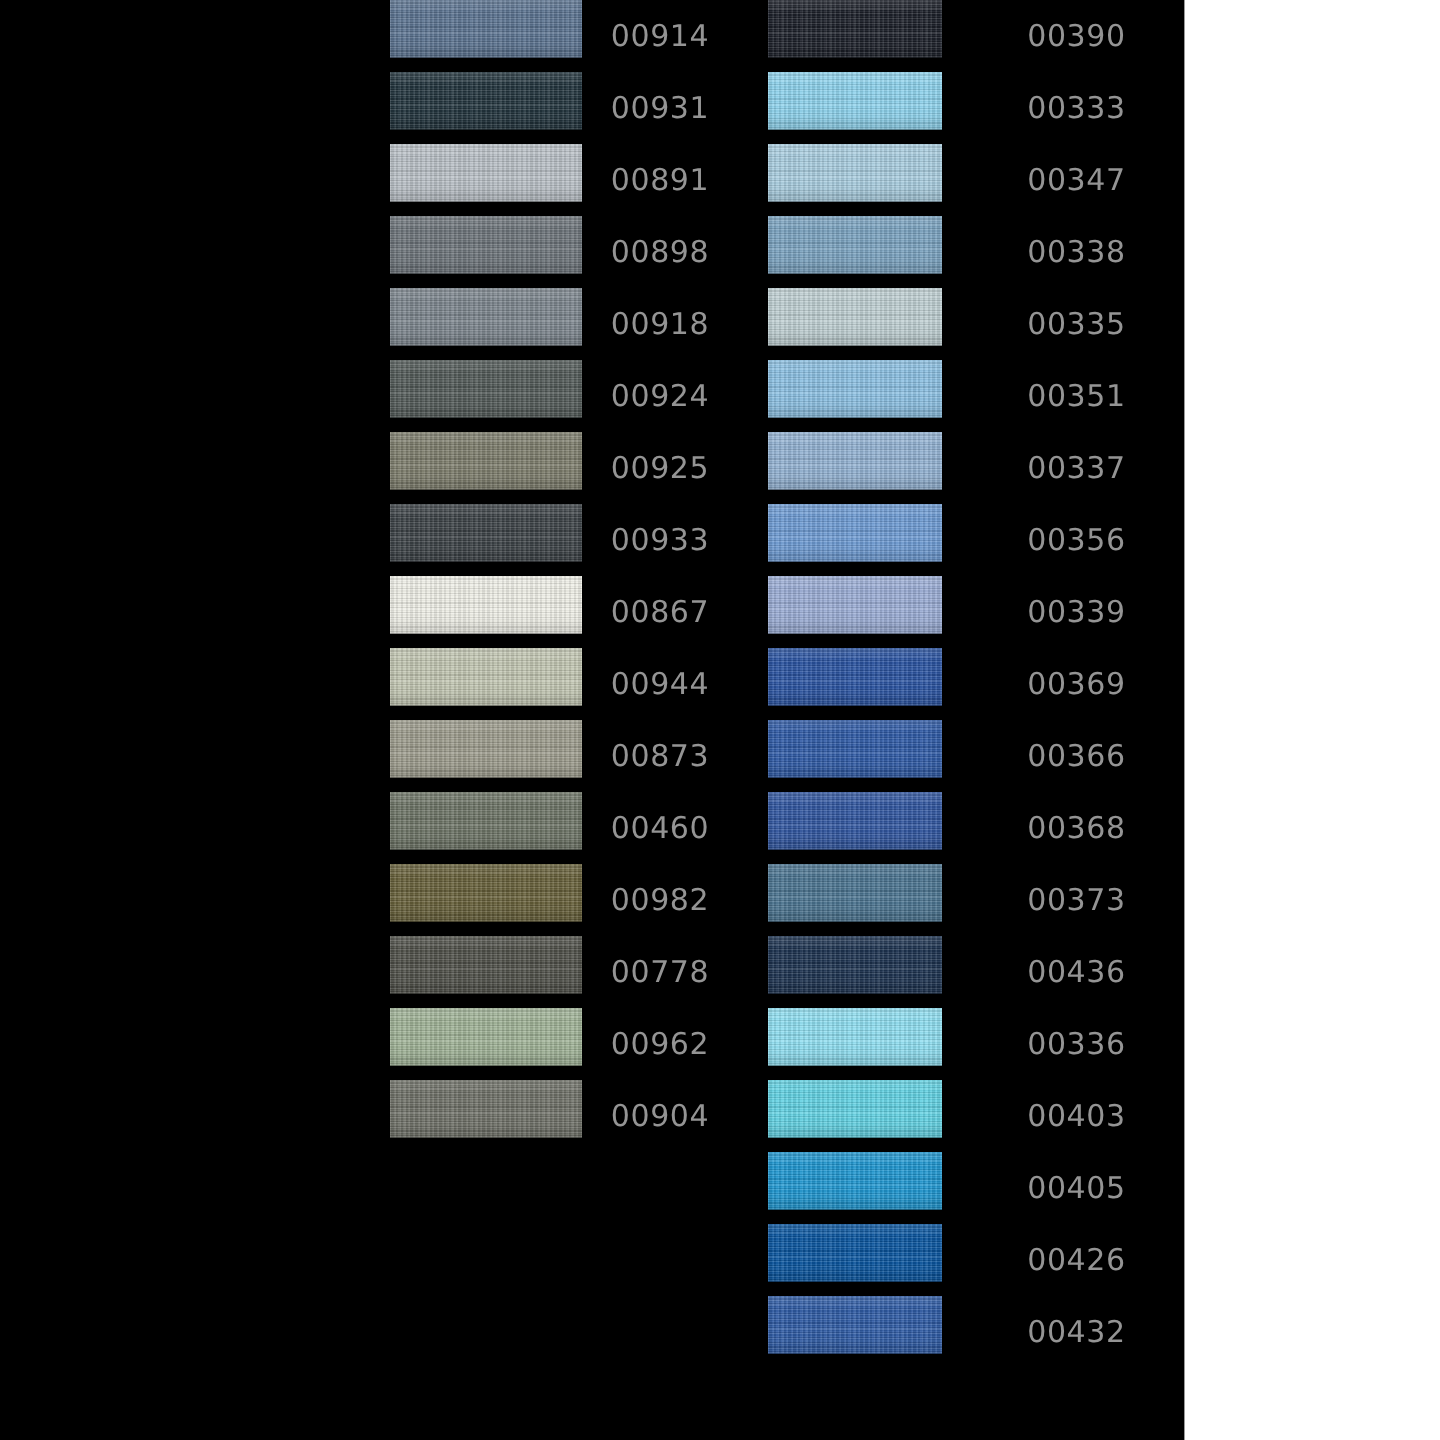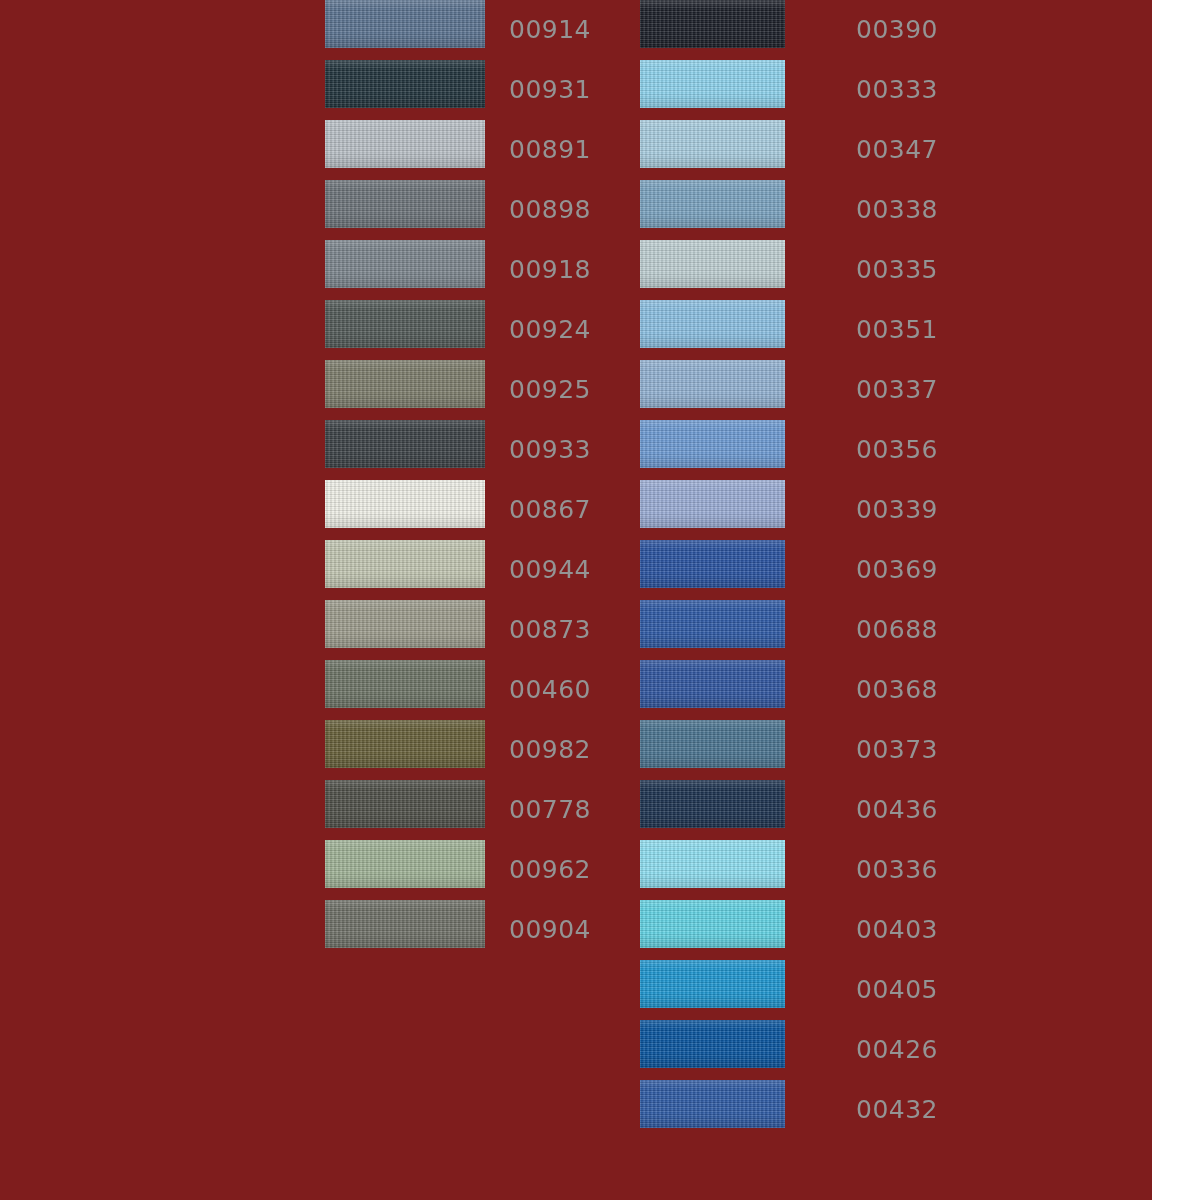--- a/index.html
+++ b/index.html
@@ -10,23 +10,23 @@
   body {
     width: 1200px;
     height: 1200px;
     font-family: "DejaVu Sans", "Liberation Sans", sans-serif;
     overflow: hidden;
     position: relative;
   }
   #sheet {
     position: absolute;
     left: 0; top: 0;
-    width: 1152px;
+    width: 987px;
     height: 1200px;
-    background: #7f1d1d;
+    background: #000000;
   }
   .column {
     position: absolute;
     top: 0;
     width: 300px;
   }
   #col-left  { left: 325px; }
   #col-right { left: 640px; }
 
   .swatch-row {
@@ -197,21 +197,21 @@
       <div class="swatch-row">
         <div class="swatch" style="background: rgb(155, 173, 213);"></div>
         <span class="code">00339</span>
       </div>
       <div class="swatch-row">
         <div class="swatch" style="background: rgb(42, 83, 160);"></div>
         <span class="code">00369</span>
       </div>
       <div class="swatch-row">
         <div class="swatch" style="background: rgb(47, 90, 165);"></div>
-        <span class="code">00688</span>
+        <span class="code">00366</span>
       </div>
       <div class="swatch-row">
         <div class="swatch" style="background: rgb(49, 86, 159);"></div>
         <span class="code">00368</span>
       </div>
       <div class="swatch-row">
         <div class="swatch" style="background: rgb(75, 116, 144);"></div>
         <span class="code">00373</span>
       </div>
       <div class="swatch-row">

